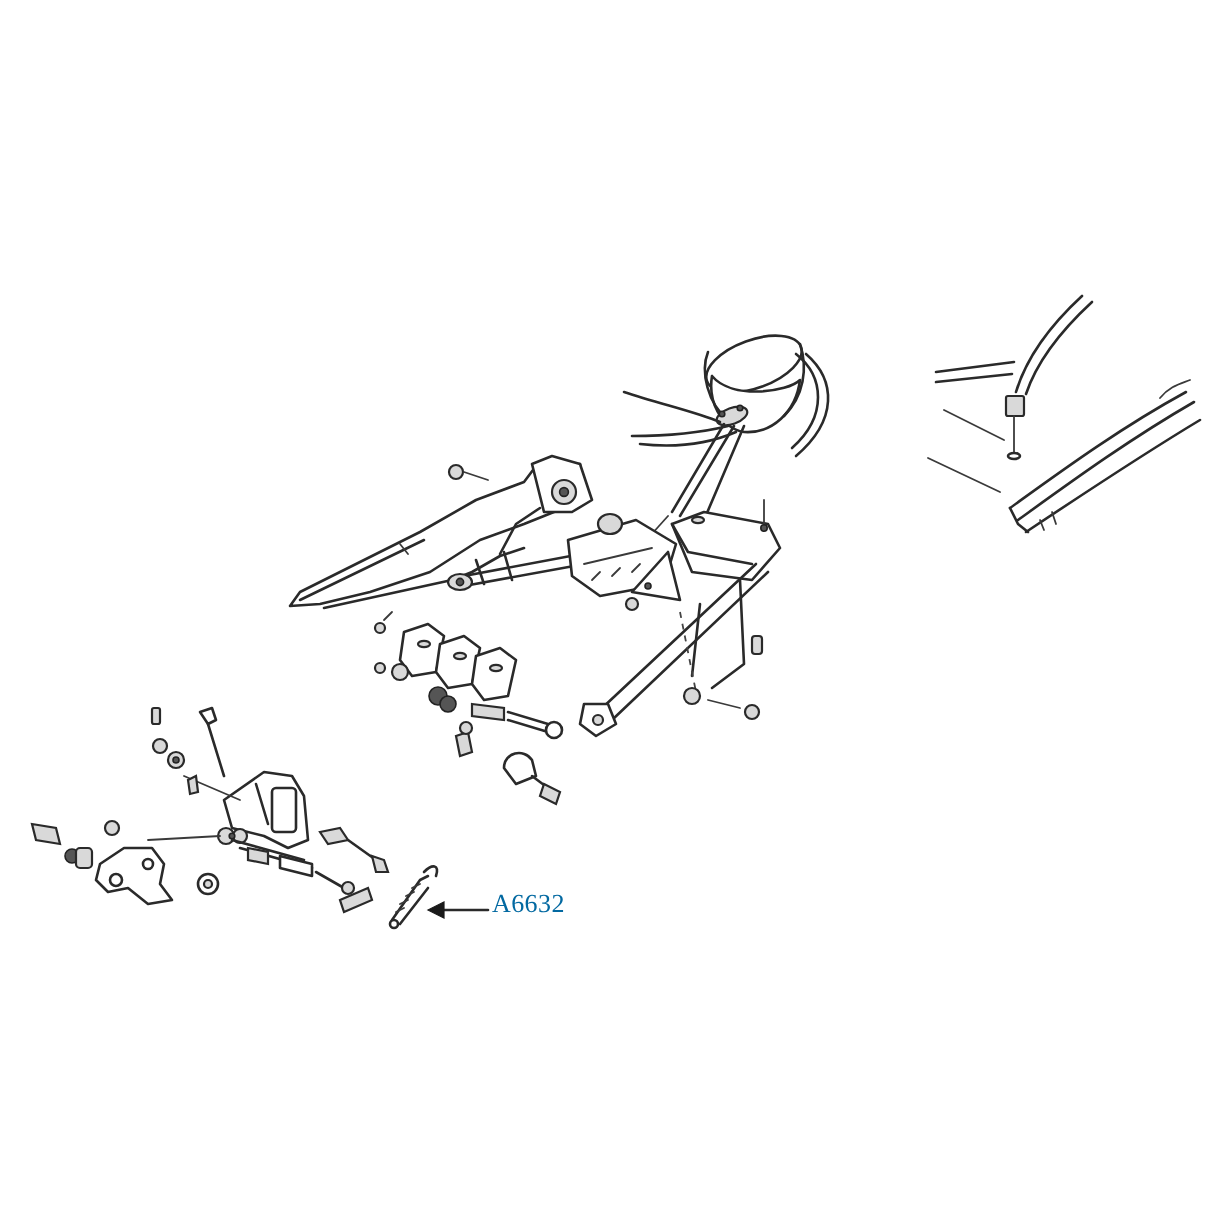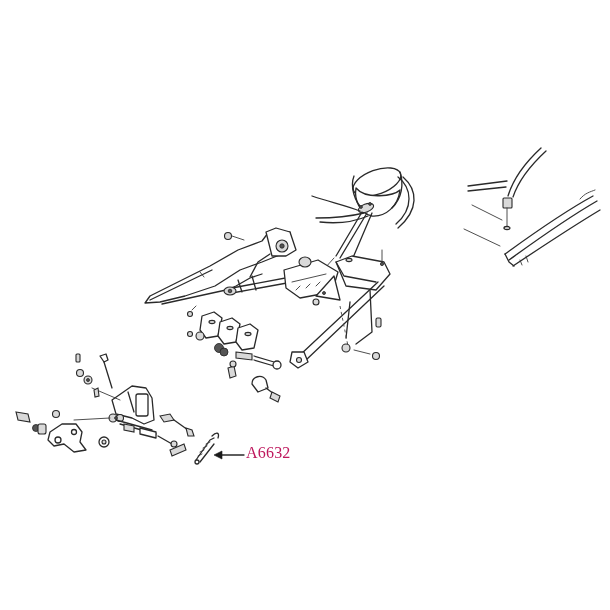--- a/index.html
+++ b/index.html
@@ -1,18 +1,18 @@
 <!DOCTYPE html>
 <html><head>
 <meta charset="utf-8">
 <style>
   html, body { margin: 0; padding: 0; background: #ffffff; }
   body { width: 610px; height: 610px; overflow: hidden; position: relative; font-family: "Liberation Serif", serif; }
   .canvas { position: absolute; left: 0; top: 0; width: 610px; height: 610px; }
-  .callout-label { position: absolute; left: 246px; top: 444px; font-family: "Liberation Serif", serif; font-size: 16px; color: #be185d; letter-spacing: 0.2px; }
+  .callout-label { position: absolute; left: 246px; top: 444px; font-family: "Liberation Serif", serif; font-size: 13px; color: #0369a1; letter-spacing: 0.2px; }
   svg .ln { fill: none; stroke: #2a2a2a; stroke-width: 1.3; stroke-linecap: round; stroke-linejoin: round; }
   svg .ln-thin { fill: none; stroke: #3a3a3a; stroke-width: 0.9; stroke-linecap: round; stroke-linejoin: round; }
   svg .fill-w { fill: #ffffff; stroke: #2a2a2a; stroke-width: 1.3; stroke-linejoin: round; }
   svg .fill-g { fill: #d9d9d9; stroke: #2a2a2a; stroke-width: 1.1; }
   svg .fill-d { fill: #555555; stroke: #222; stroke-width: 0.8; }
   svg .dash { fill: none; stroke: #444; stroke-width: 0.9; stroke-dasharray: 3 3; }
 </style>
 </head>
 <body>
 

